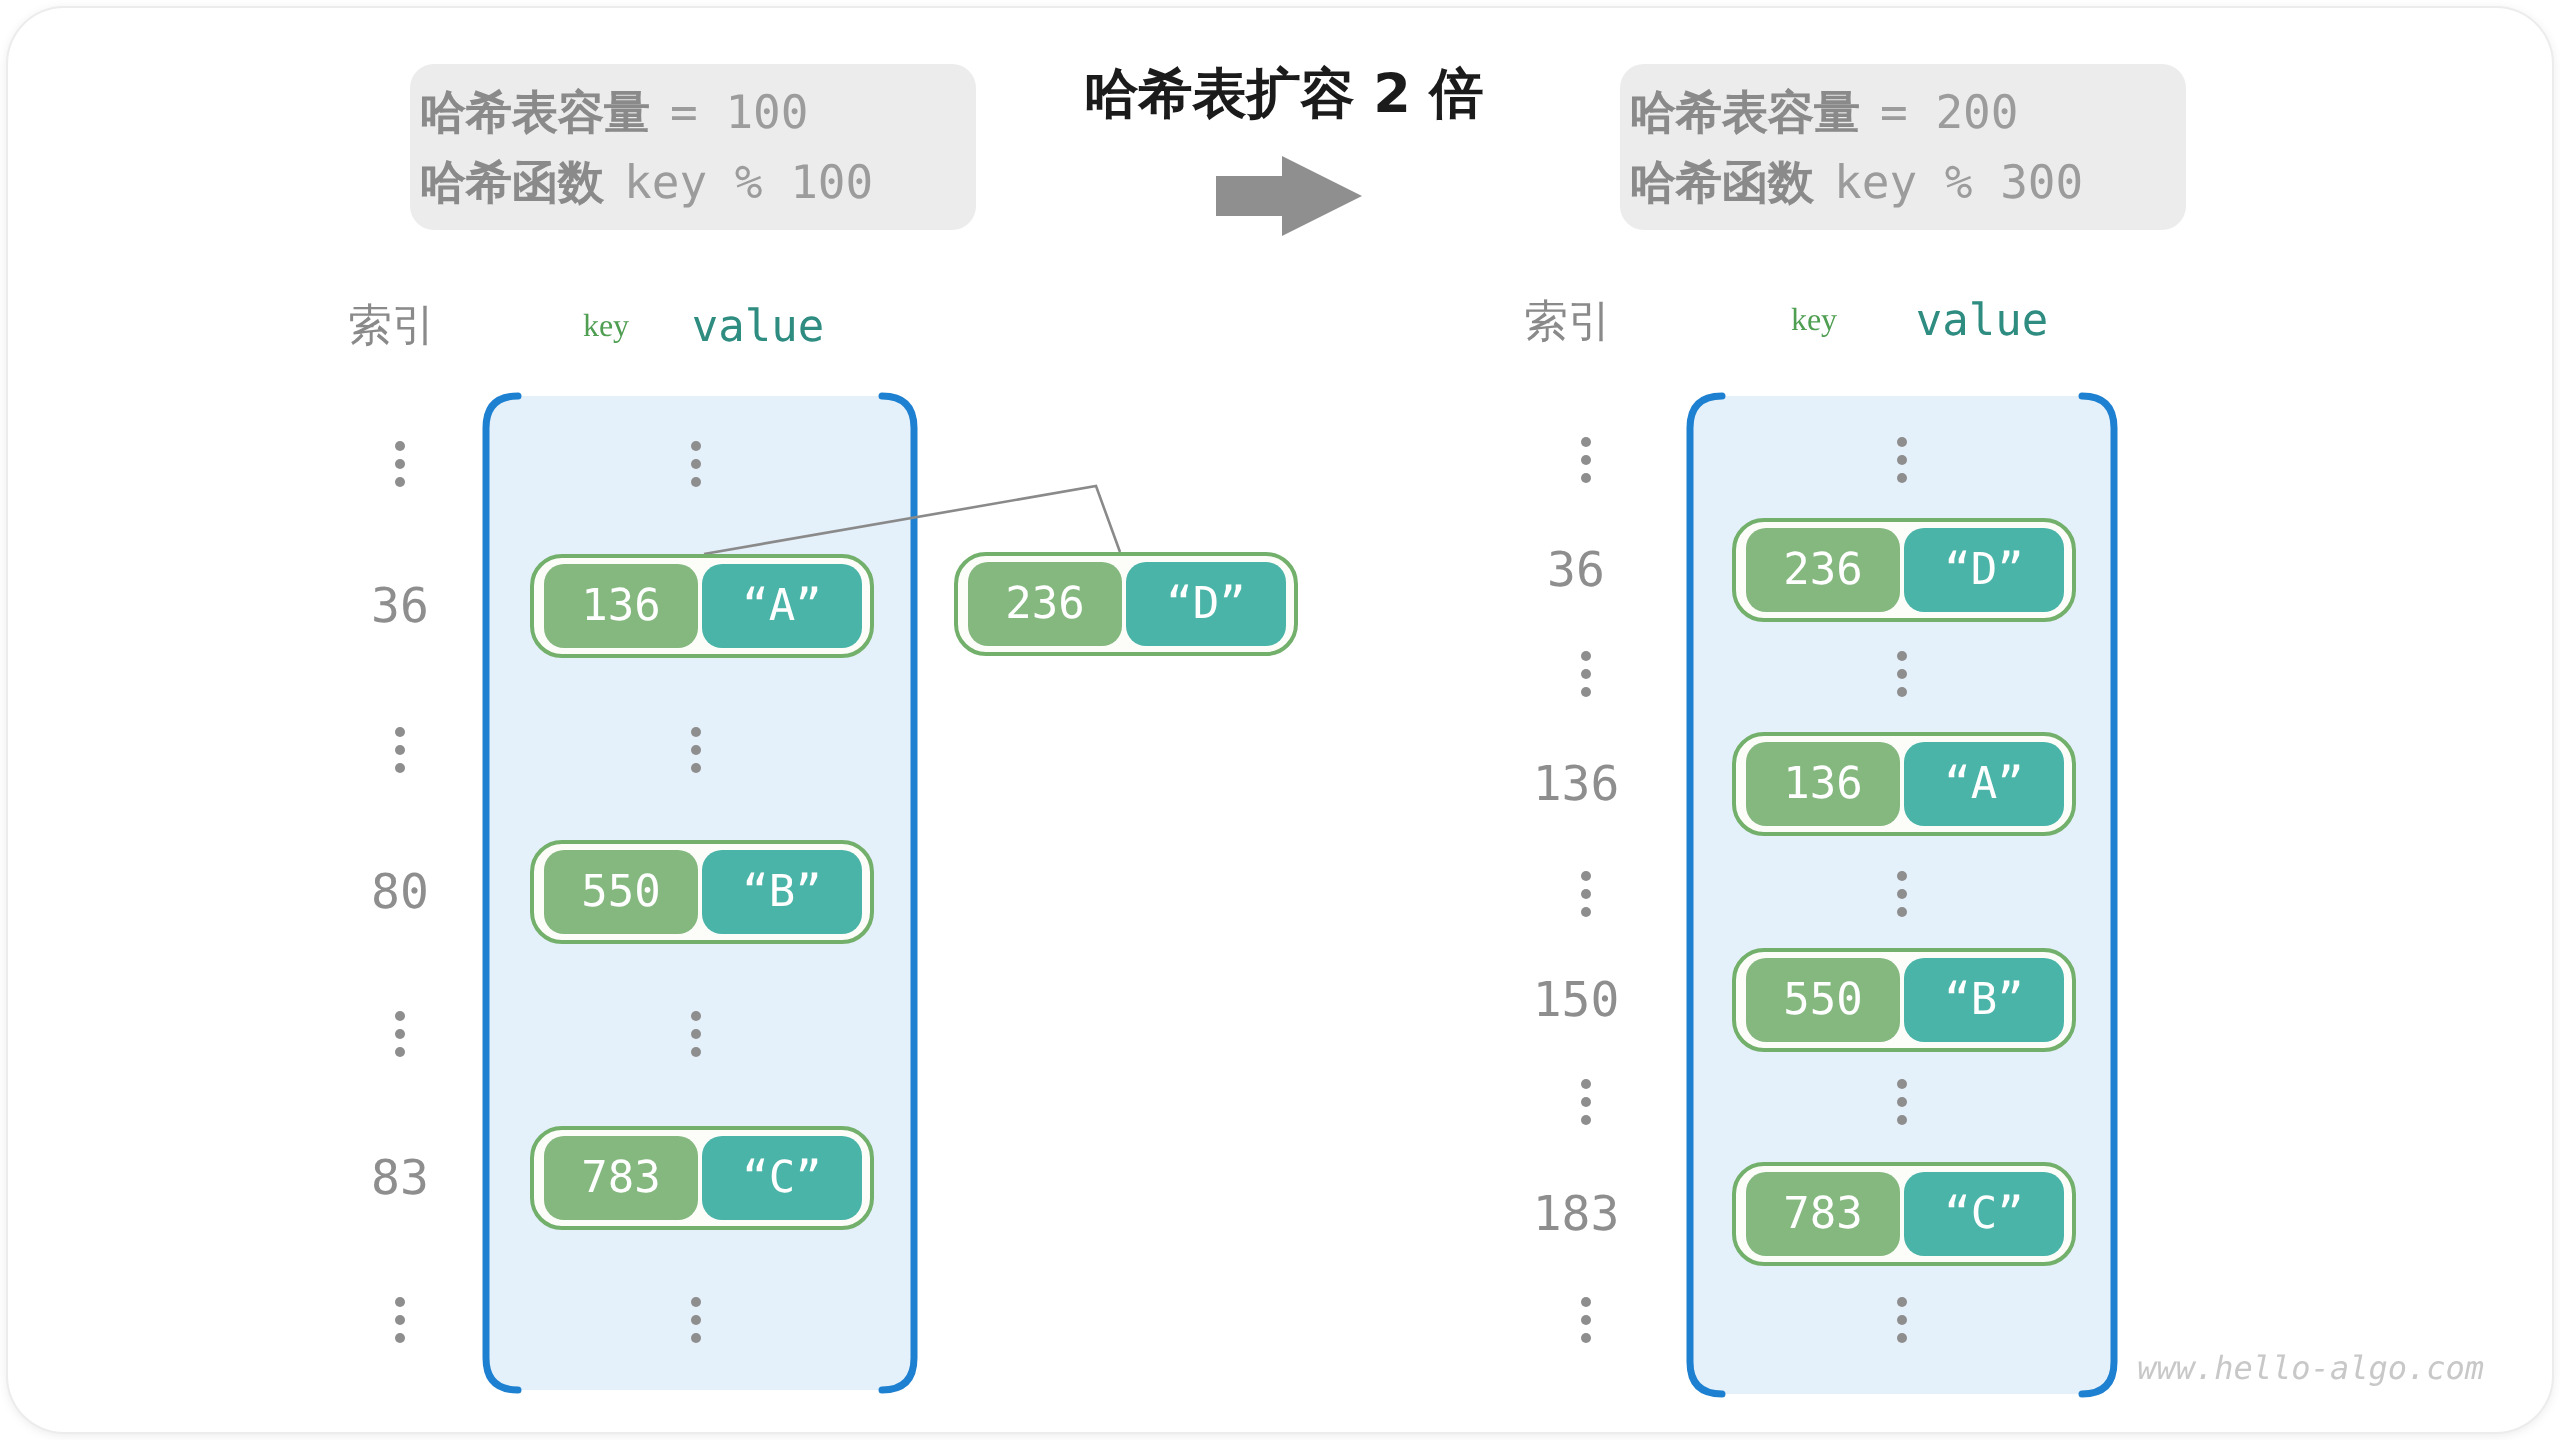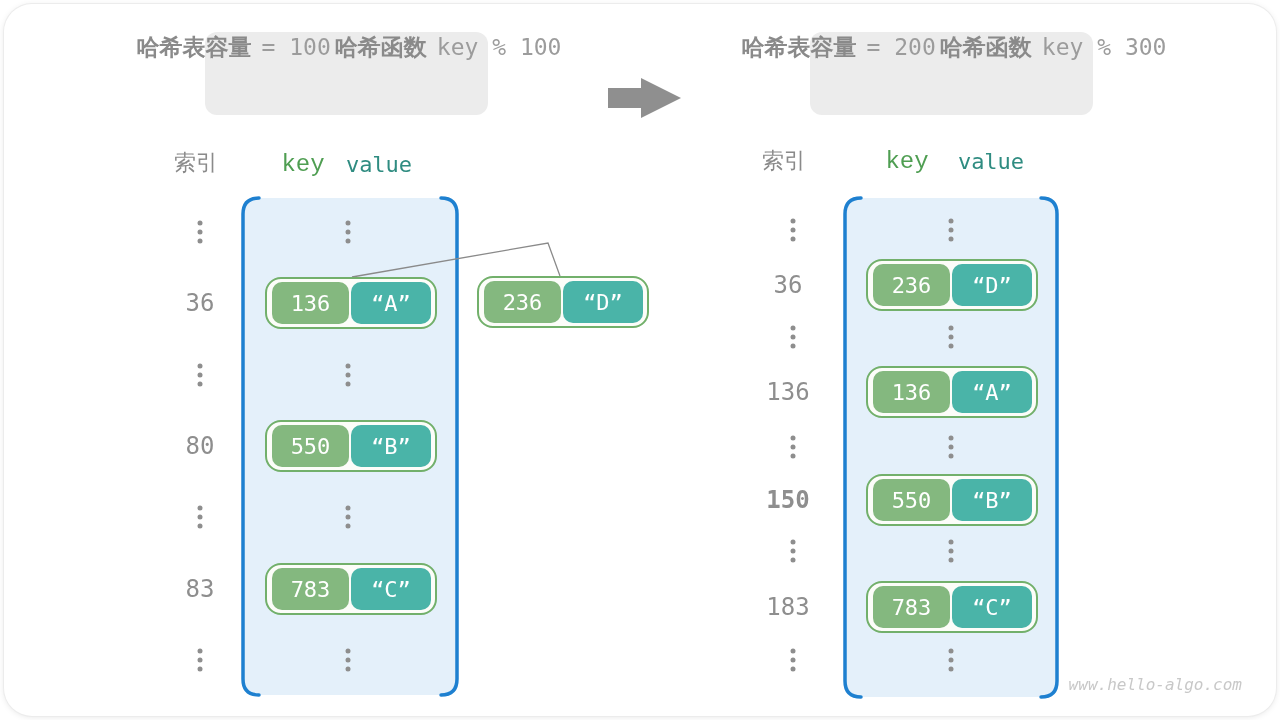--- a/index.html
+++ b/index.html
@@ -3,31 +3,31 @@
 <meta charset="utf-8">
 <style>
   html,body{margin:0;padding:0;background:#fff;}
   #stage{position:relative;width:1280px;height:720px;overflow:hidden;
          font-family:"DejaVu Sans",sans-serif;background:#fff;}
   .card{position:absolute;left:4px;top:4px;right:4px;bottom:4px;background:#fff;
         border-radius:28px;box-shadow:0 0 0 1px #ececec,0 1px 6px rgba(0,0,0,.10);}
   svg.overlay{position:absolute;left:0;top:0;width:1280px;height:720px;pointer-events:none;}
 
   .infobox{position:absolute;width:283px;height:83px;background:#ececec;border-radius:12px;
-           display:flex;flex-direction:row;justify-content:center;gap:4px;padding-left:5px;box-sizing:border-box;}
+           display:flex;flex-direction:column;justify-content:center;gap:4px;padding-left:5px;box-sizing:border-box;}
   .infoline{display:flex;align-items:baseline;gap:10px;white-space:nowrap;}
   .ilabel{font-weight:bold;font-size:23px;color:#8a8a8a;}
   .ivalue{font-family:"DejaVu Sans Mono",monospace;font-size:23px;color:#9c9c9c;}
 
   .title{position:absolute;left:642px;top:47px;transform:translate(-50%,-50%);
          font-weight:bold;font-size:27px;color:#1b1b1b;white-space:nowrap;}
 
   .hdr{position:absolute;transform:translate(-50%,-50%);white-space:nowrap;}
   .hdr-index{font-size:22px;color:#8a8a8a;}
-  .hdr-key{font-family:Liberation Mono, monospace;font-size:24px;color:#4f9e52;}
+  .hdr-key{font-family:Liberation Serif, serif;font-size:16px;color:#4f9e52;}
   .hdr-value{font-family:"DejaVu Sans Mono",monospace;font-size:22px;color:#2f8c81;}
 
   .idx{position:absolute;transform:translate(-50%,-50%);font-family:"DejaVu Sans Mono",monospace;
        font-size:24px;color:#8e8e8e;}
 
   .dots{position:absolute;transform:translate(-50%,-50%);display:flex;flex-direction:column;gap:4px;}
   .dot{width:5px;height:5px;border-radius:50%;background:#8e8e8e;}
 
   .pair{position:absolute;width:172px;height:52px;border:2px solid #72b06b;background:#fcfdf9;
         border-radius:16px;display:flex;align-items:center;justify-content:space-between;
@@ -68,20 +68,21 @@
     <div class="infoline">
       <span class="ilabel">哈希表容量</span>
       <span class="ivalue">= 100</span>
     </div>
     <div class="infoline">
       <span class="ilabel">哈希函数</span>
       <span class="ivalue">key % 100</span>
     </div>
   </div>
 
+  <div class="title">哈希表扩容 2 倍</div>
 
   <div class="infobox" style="left:810px;top:32px;">
     <div class="infoline">
       <span class="ilabel">哈希表容量</span>
       <span class="ivalue">= 200</span>
     </div>
     <div class="infoline">
       <span class="ilabel">哈希函数</span>
       <span class="ivalue">key % 300</span>
     </div>
@@ -200,21 +201,21 @@
       <span class="dot"></span>
       <span class="dot"></span>
       <span class="dot"></span>
     </div>
   <div class="dots" style="left:951px;top:447px;">
       <span class="dot"></span>
       <span class="dot"></span>
       <span class="dot"></span>
     </div>
 
-  <div class="idx" style="left:788px;top:500px;font-weight:bold;">150</div>
+  <div class="idx" style="left:788px;top:500px;">150</div>
   <div class="pair" style="left:866px;top:474px;">
     <div class="cell cell-key">550</div>
     <div class="cell cell-val">“B”</div>
   </div>
 
   <div class="dots" style="left:793px;top:551px;">
       <span class="dot"></span>
       <span class="dot"></span>
       <span class="dot"></span>
     </div>

